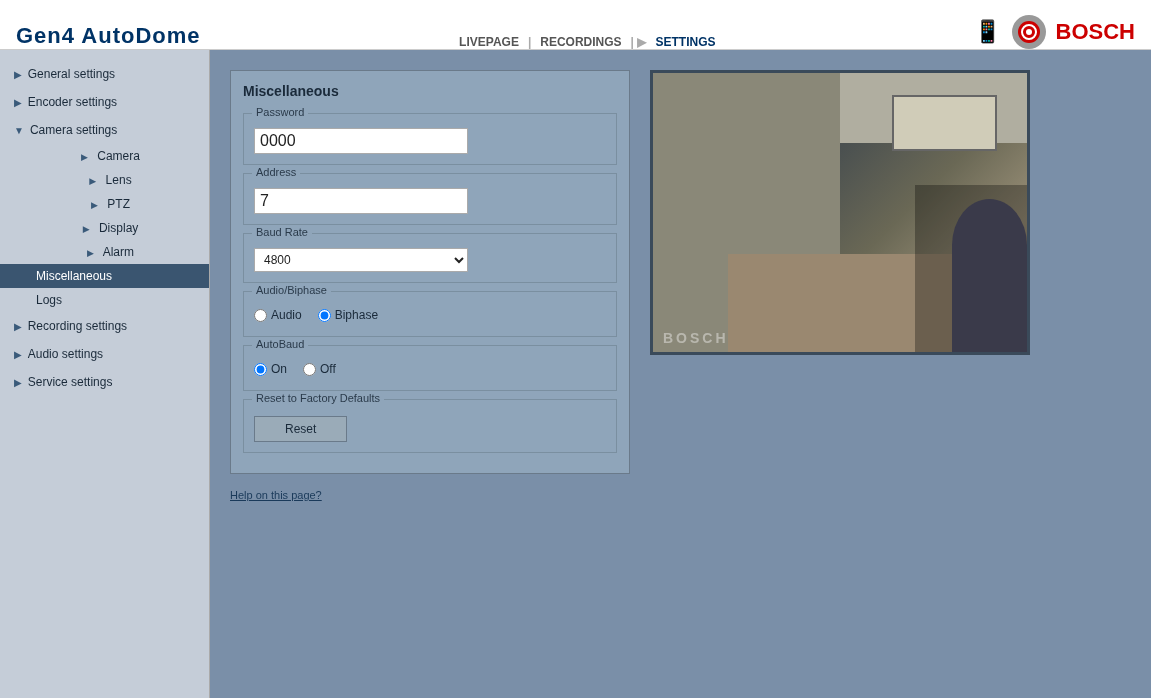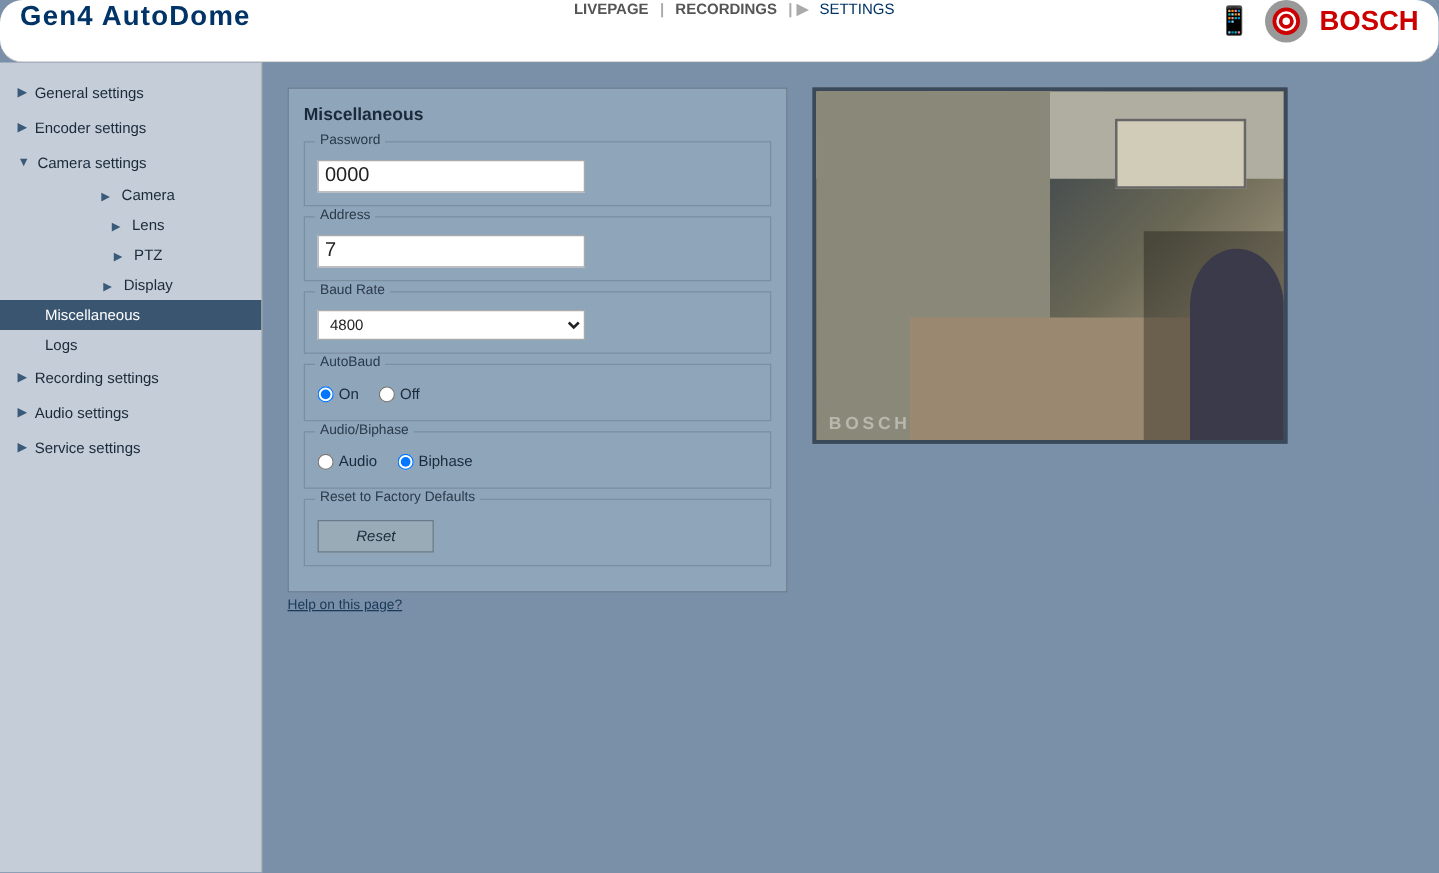--- a/index.html
+++ b/index.html
@@ -3,25 +3,24 @@
   <meta charset="utf-8">
   <style>
     * { margin: 0; padding: 0; box-sizing: border-box; }
     body { width: 1151px; height: 698px; font-family: Arial, sans-serif; font-size: 12px; background: #7a8fa8; overflow: hidden; }
 
     
     .header {
       background: white;
       height: 50px;
       display: flex;
-      align-items: flex-start;
+      align-items: flex-end;
       justify-content: space-between;
       padding: 0 16px;
       border-bottom: 1px solid #ccc;
-      border-radius: 18px;
     }
     .header-title {
       font-size: 22px;
       font-weight: bold;
       color: #003366;
       letter-spacing: 1px;
     }
     .header-nav {
       display: flex;
       align-items: center;
@@ -173,21 +172,20 @@
 
     .reset-btn {
       background: #9aabb8;
       border: 1px solid #6a7a8a;
       padding: 5px 30px;
       cursor: pointer;
       font-size: 12px;
       color: #1a2a3a;
       display: block;
       margin-top: 6px;
-      font-style: italic;
     }
 
     .help-link {
       margin-top: 8px;
       font-size: 11px;
       color: #1a3a5a;
       cursor: pointer;
       text-decoration: underline;
     }
 
@@ -228,21 +226,21 @@
 </head>
 <body>
 
 <div class="header">
   <div class="header-title">Gen4 AutoDome</div>
   <div class="header-nav">
     <span style="cursor:pointer; color:#555;">LIVEPAGE</span>
     <span style="color:#aaa; margin:0 4px;">|</span>
     <span style="cursor:pointer; color:#555;">RECORDINGS</span>
     <span style="color:#aaa; margin:0 4px;">| ▶</span>
-    <span style="cursor:pointer; color:#003366; font-weight:normal;">SETTINGS</span>
+    <span style="cursor:pointer; color:#003366; font-weight:bold;">SETTINGS</span>
   </div>
   <div class="header-icons">
     <span class="phone-icon">📱</span>
     <div class="bosch-circle">
       <svg width="24" height="24" viewBox="0 0 24 24">
         <circle cx="12" cy="12" r="11" fill="#cc0000"></circle>
         <circle cx="12" cy="12" r="7" fill="none" stroke="white" stroke-width="2"></circle>
         <circle cx="12" cy="12" r="3" fill="white"></circle>
       </svg>
     </div>
@@ -277,20 +275,24 @@
       <span class="arrow">▶</span>
       <span>Lens</span>
     </div>
     <div class="sidebar-sub-item">
       <span class="arrow">▶</span>
       <span>PTZ</span>
     </div>
     <div class="sidebar-sub-item">
       <span class="arrow">▶</span>
       <span>Display</span>
+    </div>
+    <div class="sidebar-sub-item">
+      <span class="arrow">▶</span>
+      <span>Alarm</span>
     </div>
 
     <div class="sidebar-leaf active">
       <span>Miscellaneous</span>
     </div>
     <div class="sidebar-leaf">
       <span>Logs</span>
     </div>
 
     <div class="sidebar-item">
@@ -334,55 +336,55 @@
               <option>9600</option>
               <option>19200</option>
               <option>38400</option>
               <option>57600</option>
               <option>115200</option>
             </select>
           </div>
         </div>
 
         <div class="fieldset-group">
+          <span class="fieldset-legend">Audio/Biphase</span>
+          <div class="radio-group">
+            <label class="radio-label">
+              <input type="radio" name="audiobiphase" value="audio" style="">
+              <span>Audio</span>
+            </label>
+            <label class="radio-label">
+              <input type="radio" name="audiobiphase" value="biphase" checked="" style="">
+              <span>Biphase</span>
+            </label>
+          </div>
+        </div>
+
+        <div class="fieldset-group">
           <span class="fieldset-legend">AutoBaud</span>
           <div class="radio-group">
             <label class="radio-label">
               <input type="radio" name="autobaud" value="on" checked="" style="">
               <span>On</span>
             </label>
             <label class="radio-label">
               <input type="radio" name="autobaud" value="off" style="">
               <span>Off</span>
             </label>
           </div>
         </div>
 
         <div class="fieldset-group">
-          <span class="fieldset-legend">Audio/Biphase</span>
-          <div class="radio-group">
-            <label class="radio-label">
-              <input type="radio" name="audiobiphase" value="audio" style="">
-              <span>Audio</span>
-            </label>
-            <label class="radio-label">
-              <input type="radio" name="audiobiphase" value="biphase" checked="" style="">
-              <span>Biphase</span>
-            </label>
-          </div>
-        </div>
-
-        <div class="fieldset-group">
           <span class="fieldset-legend">Reset to Factory Defaults</span>
           <button class="reset-btn">Reset</button>
         </div>
 
       </div>
 
-      <div style="margin-top:2px;">
+      <div style="margin-top:14px;">
         <span class="help-link">Help on this page?</span>
       </div>
     </div>
 
     <div class="camera-preview">
       <div class="camera-preview-inner">
         <div class="cam-ceiling"></div>
         <div class="cam-wall"></div>
         <div class="cam-screen"></div>
         <div class="cam-desk"></div>

